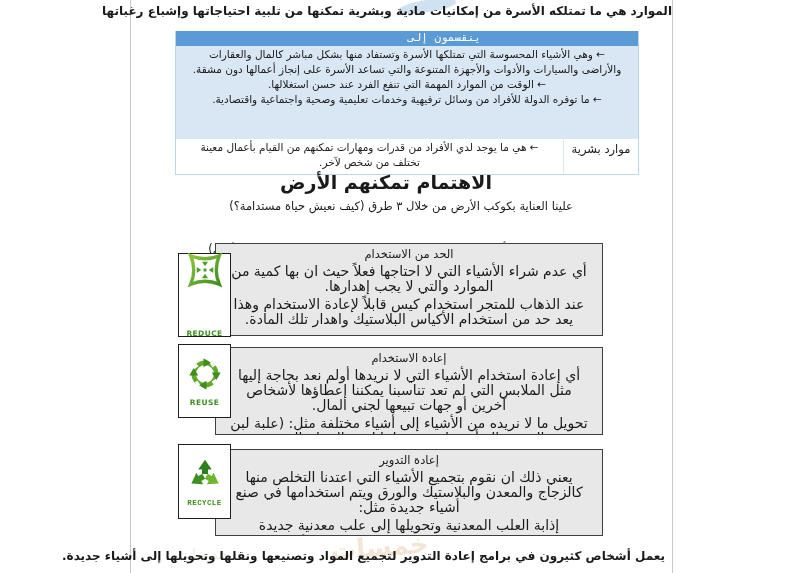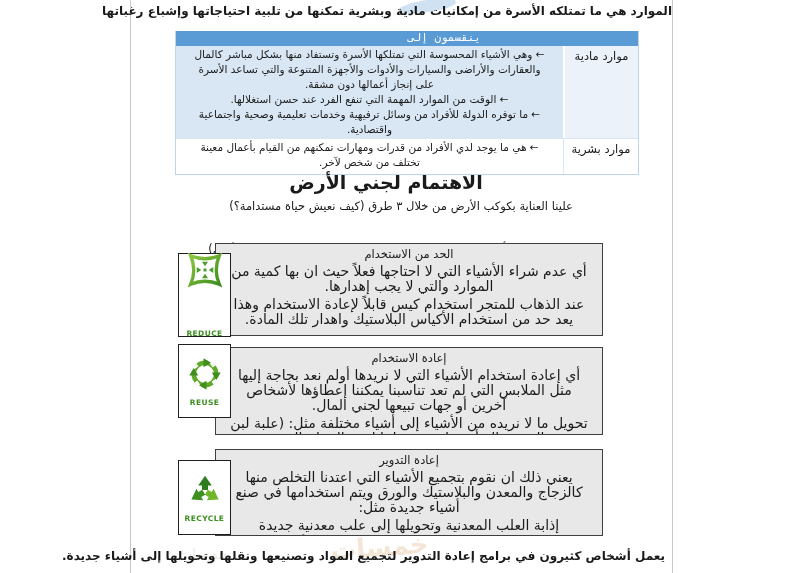--- a/index.html
+++ b/index.html
@@ -64,21 +64,21 @@
   .card-title{font-size:11.5px;line-height:14px;margin:1px 0 0;}
   .card-p{font-size:14px;line-height:15px;margin:3px 12px 0;}
 
   .icon-box{
     position:absolute;left:178px;width:53px;box-sizing:border-box;background:#fff;
     border:1px solid #1f1f1f;display:flex;flex-direction:column;align-items:center;
     justify-content:center;z-index:2;
   }
   .icon-reduce{top:253px;height:84px;gap:35px;}
   .icon-reuse{top:344px;height:74px;}
-  .icon-recycle{top:460px;height:75px;}
+  .icon-recycle{top:444px;height:75px;font-family:Liberation Mono, monospace;}
   .icon-label{
     font-size:7.5px;font-weight:bold;color:#3E9021;letter-spacing:.4px;margin-top:2px;
   }
 
   .closing{
     position:absolute;top:549px;left:137px;width:528px;text-align:center;
     direction:rtl;font-size:12px;font-weight:bold;white-space:nowrap;
   }
 
   
@@ -104,21 +104,20 @@
 <div class="wm-top"></div>
 <div class="wm-text1">خمسات</div>
 <div class="wm-text2">خمسات</div>
 
 <div class="intro">الموارد هي ما تمتلكه الأسرة من إمكانيات مادية وبشرية تمكنها من تلبية احتياجاتها وإشباع رغباتها</div>
 
 <div class="res-table">
   <div class="tbl-header">ينقسمون إلى</div>
 
   <div class="tbl-row row1">
-    <div class="cell-label">موارد مادية</div>
     <div class="cell-content">
       <div class="bullet-item">
         <span>←</span>
         <span>وهي الأشياء المحسوسة التي تمتلكها الأسرة وتستفاد منها بشكل مباشر كالمال والعقارات والأراضى والسيارات والأدوات والأجهزة المتنوعة والتي تساعد الأسرة على إنجاز أعمالها دون مشقة.</span>
       </div>
       <div class="bullet-item">
         <span>←</span>
         <span>الوقت من الموارد المهمة التي تنفع الفرد عند حسن استغلالها.</span>
       </div>
       <div class="bullet-item">
@@ -132,21 +131,21 @@
     <div class="cell-label">موارد بشرية</div>
     <div class="cell-content">
       <div class="bullet-item">
         <span>←</span>
         <span>هي ما يوجد لدي الأفراد من قدرات ومهارات تمكنهم من القيام بأعمال معينة تختلف من شخص لآخر.</span>
       </div>
     </div>
   </div>
 </div>
 
-<div class="earth-title">الاهتمام لجني الأرض</div>
+<div class="earth-title">الاهتمام تمكنهم الأرض</div>
 <div class="earth-line earth-line1">علينا العناية بكوكب الأرض من خلال ٣ طرق (كيف نعيش حياة مستدامة؟)</div>
 <div class="earth-line earth-line2">(الحياة المستدامة أن نحيا ونتصرف بطريقة تساعد في الحفاظ علي كوكب الأرض)</div>
 
 <div class="card card-reduce">
   <div class="card-title">الحد من الاستخدام</div>
   <div class="card-p">أي عدم شراء الأشياء التي لا احتاجها فعلاً حيث ان بها كمية من الموارد والتي لا يجب إهدارها.</div>
   <div class="card-p">عند الذهاب للمتجر استخدام كيس قابلاً لإعادة الاستخدام وهذا يعد حد من استخدام الأكياس البلاستيك واهدار تلك المادة.</div>
 </div>
 <div class="icon-box icon-reduce">
   <span>

